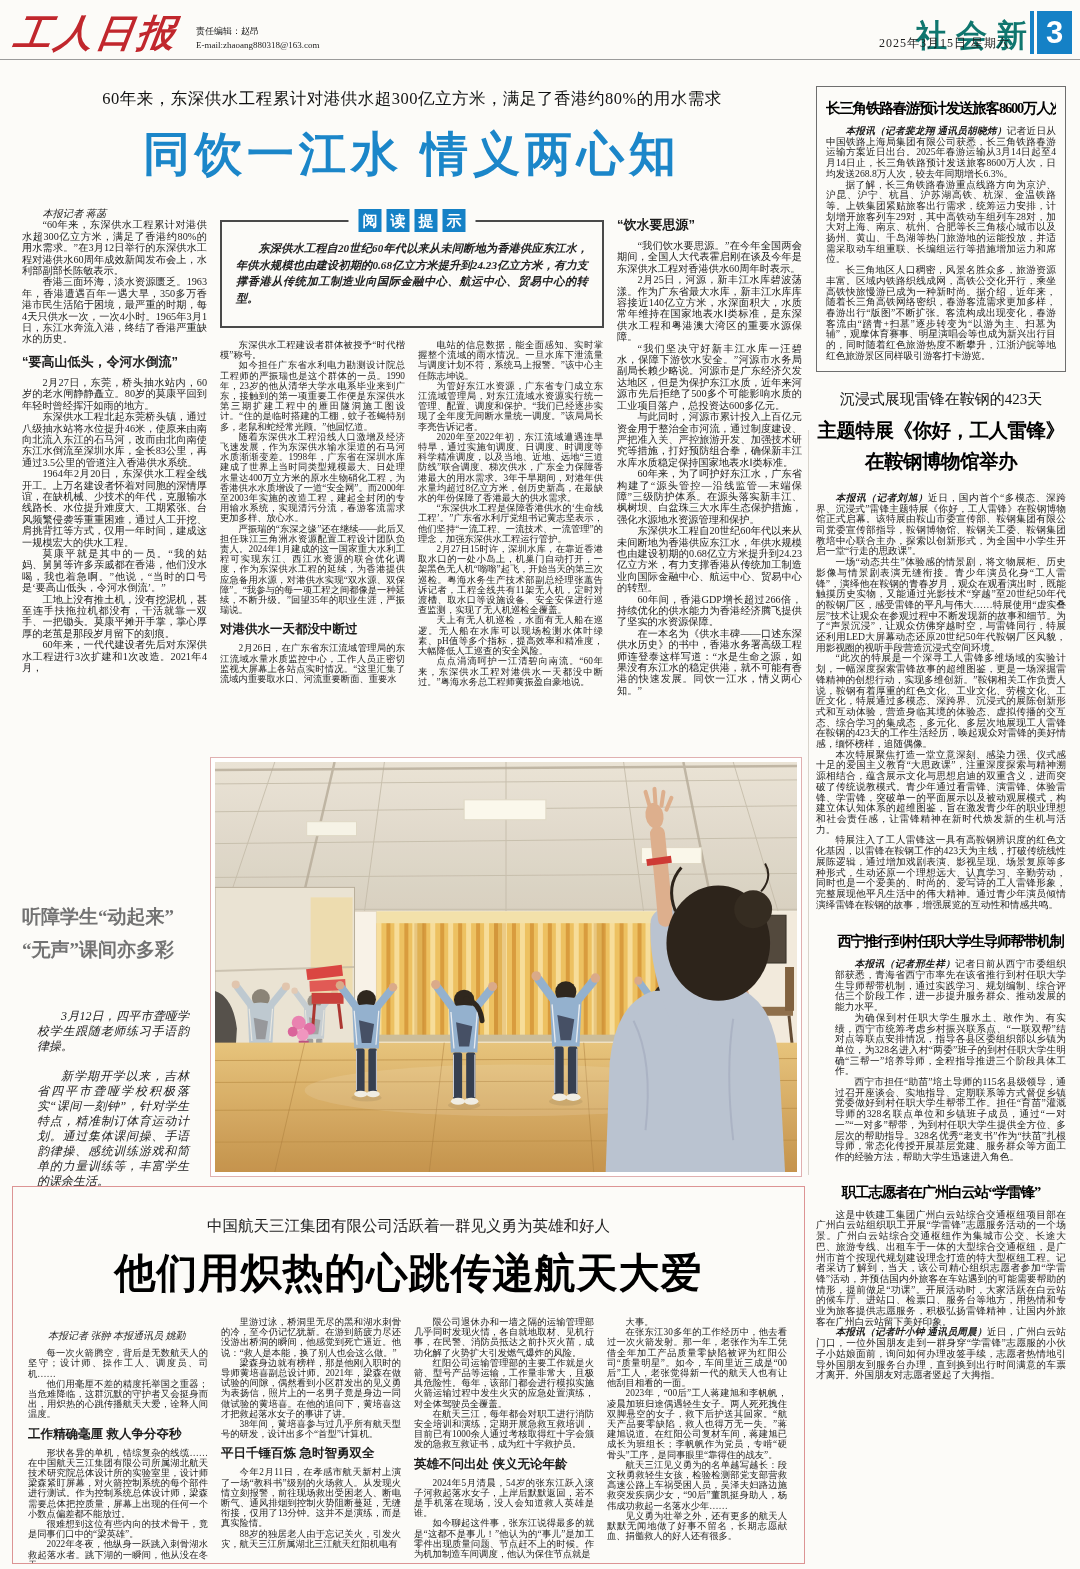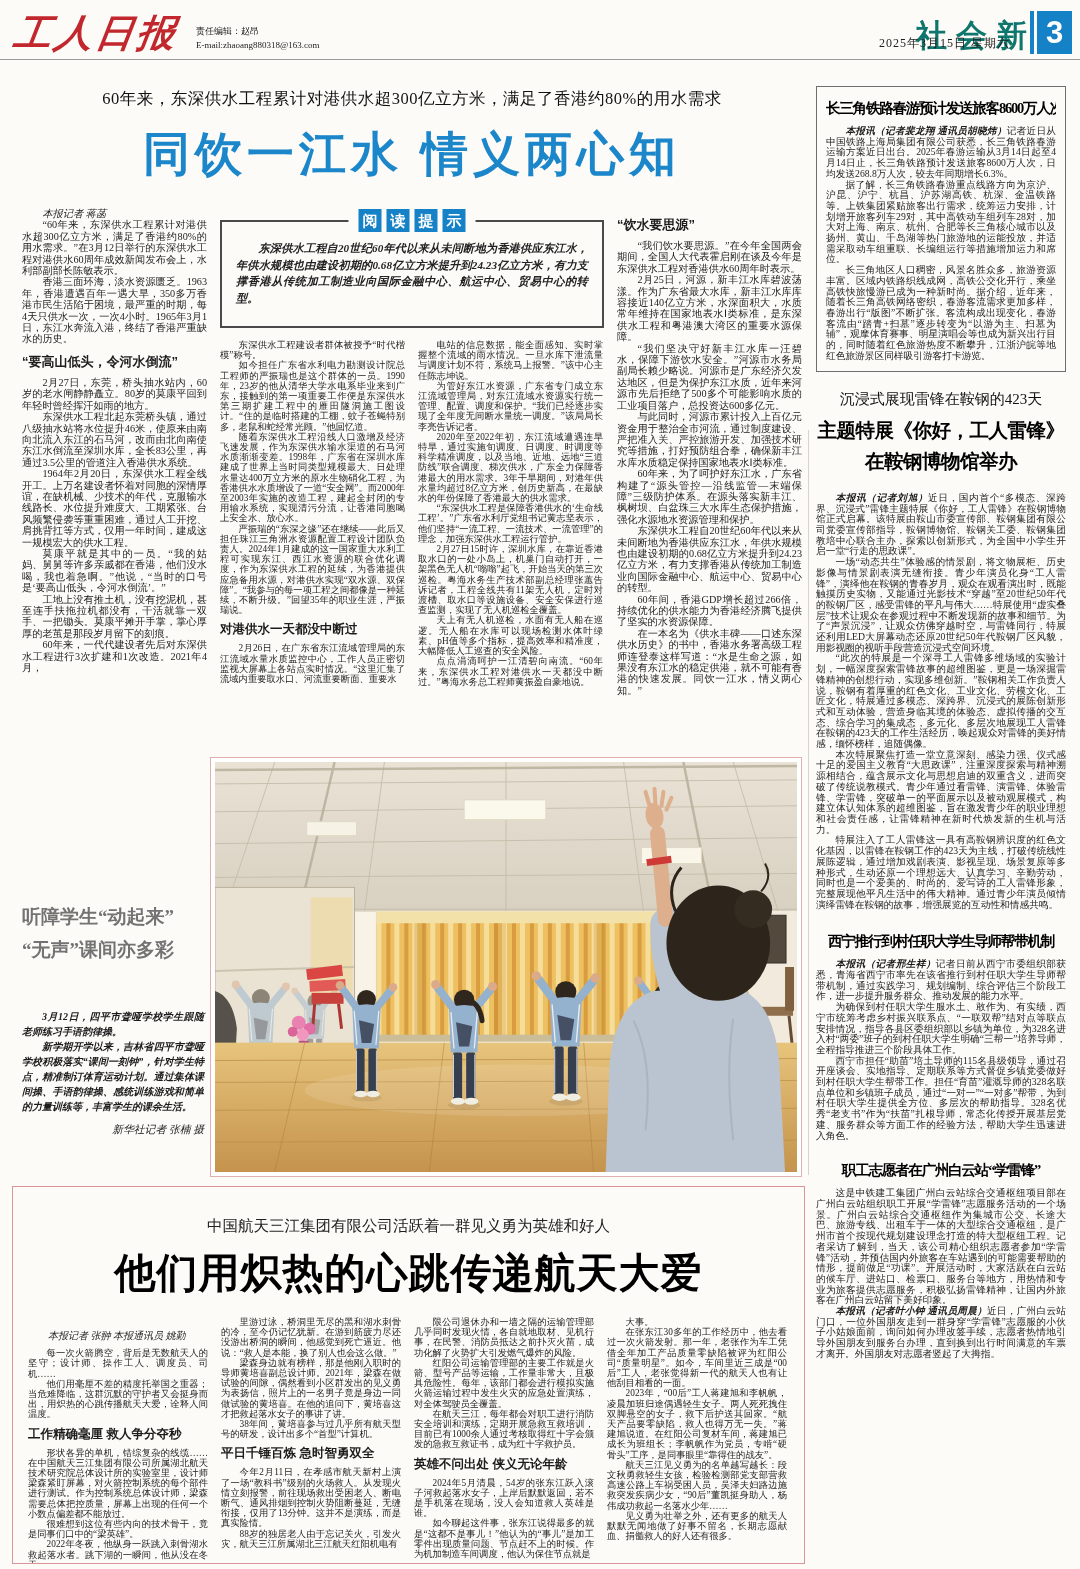--- a/index.html
+++ b/index.html
@@ -47,21 +47,21 @@
 
   
   .photo-frame{position:absolute;left:210px;top:757px;width:592px;height:420px;background:#fff;
         border:1px solid #e0b0b0;box-sizing:border-box;padding:4px;}
   .photo-frame svg{width:100%;height:100%;display:block;}
 
   .photo-caption{position:absolute;left:22px;top:900px;width:182px;}
   .cap-title{font-size:19px;font-weight:900;line-height:1.75;color:#737373;
         font-family:Liberation Serif, serif;}
   .cap-body{margin-top:42px;}
-  .cap-body p{font-size:10px;line-height:15px;font-style:italic;text-indent:2em;text-align:justify;margin:0;font-weight:bold;}
+  .cap-body p{font-size:12px;line-height:15px;font-style:italic;text-indent:2em;text-align:justify;margin:15px;}
   .cap-credit{font-size:10.8px;font-style:italic;text-align:right;margin-top:9px;}
 
   
   .bottom-box{position:absolute;left:12px;top:1186px;width:793px;height:378px;border:1px solid #dc9494;
         box-sizing:border-box;padding:29px 15px 0;overflow:hidden;background:#fcfbf8;}
   .bottom-kicker{text-align:center;font-size:15.5px;color:#222;}
   .bottom-headline{text-align:center;font-size:41px;font-weight:900;letter-spacing:1px;margin-top:9px;color:#000;}
   .bottom-cols{display:flex;gap:13px;margin-top:16px;height:250px;overflow:hidden;}
   .bcol{width:180px;flex:none;overflow:hidden;}
   .bcol .byline{font-size:10px;white-space:nowrap;margin:14px 0 7px;}
@@ -70,21 +70,21 @@
   .rail{position:absolute;left:816px;top:86px;width:250px;}
   .railtext p{margin:0;text-indent:2em;text-align:justify;font-size:9.7px;line-height:10.7px;}
   .railtext .lead{font-weight:bold;font-style:italic;}
   .rail-box{border:1px solid #6e6e6e;padding:12px 9px 10px;box-sizing:border-box;}
   .rail-headline{font-size:14.5px;font-weight:bold;text-align:center;letter-spacing:-1.2px;
         white-space:nowrap;overflow:hidden;margin-bottom:8px;color:#000;}
   .rail-kicker{text-align:center;font-size:15px;color:#111;margin-bottom:7px;}
   .rail-headline-big{text-align:center;font-size:19.5px;font-weight:900;line-height:1.55;
         margin-bottom:16px;color:#000;letter-spacing:-.5px;}
   .rail-a2{margin-top:18px;}
-  .rail-a3{margin-top:22px;}
+  .rail-a3{margin-top:22px;margin-left:19px;}
   .rail-a4{margin-top:20px;}
 
   .vrule{position:absolute;left:808px;top:430px;height:745px;width:1px;background:#d8d4cc;}
 </style>
 </head>
 <body>
 
 <div class="page">
 
   <div class="masthead">
@@ -127,21 +127,21 @@
             <span>读</span>
             <span>提</span>
             <span>示</span>
           </div>
           <p class="tiptext">东深供水工程自20世纪60年代以来从未间断地为香港供应东江水，年供水规模也由建设初期的0.68亿立方米提升到24.23亿立方米，有力支撑香港从传统加工制造业向国际金融中心、航运中心、贸易中心的转型。</p>
         </div>
         <div class="cols2">
           <div class="ncol2 bodytext tight">
             <p>东深供水工程建设者群体被授予“时代楷模”称号。</p>
             <p>如今担任广东省水利电力勘测设计院总工程师的严振瑞也是这个群体的一员。1990年，23岁的他从清华大学水电系毕业来到广东，接触到的第一项重要工作便是东深供水第三期扩建工程中的雁田隧洞施工图设计。“住的是临时搭建的工棚，蚊子苍蝇特别多，老鼠和蛇经常光顾。”他回忆道。</p>
-            <p>随着东深供水工程沿线人口激增及经济飞速发展，作为东深供水输水渠道的石马河水质渐渐变差。1998年，广东省在深圳水库建成了世界上当时同类型规模最大、日处理水量达400万立方米的原水生物硝化工程，为香港供水水质增设了一道“安全网”。而2000年至2003年实施的改造工程，建起全封闭的专用输水系统，实现清污分流，让香港同胞喝上安全水、放心水。</p>
+            <p>随着东深供水工程沿线人口激增及经济飞速发展，作为东深供水输水渠道的石马河水质渐渐变差。1998年，广东省在深圳水库建成了世界上当时同类型规模最大、日处理水量达400万立方米的原水生物硝化工程，为香港供水水质增设了一道“安全网”。而2000年至2003年实施的改造工程，建起全封闭的专用输水系统，实现清污分流，春游客流需求更加多样、放心水。</p>
             <p>严振瑞的“东深之缘”还在继续——此后又担任珠江三角洲水资源配置工程设计团队负责人。2024年1月建成的这一国家重大水利工程可实现东江、西江水资源的联合优化调度，作为东深供水工程的延续，为香港提供应急备用水源，对港供水实现“双水源、双保障”。“我参与的每一项工程之间都像是一种延续，不断升级。”回望35年的职业生涯，严振瑞说。</p>
             <p class="subhead">对港供水一天都没中断过</p>
             <p>2月26日，在广东省东江流域管理局的东江流域水量水质监控中心，工作人员正密切监视大屏幕上各站点实时情况。“这里汇集了流域内重要取水口、河流重要断面、重要水</p>
           </div>
           <div class="ncol2 bodytext tight">
             <p>电站的信息数据，能全面感知、实时掌握整个流域的雨水情况。一旦水库下泄流量与调度计划不符，系统马上报警。”该中心主任陈志坤说。</p>
             <p>为管好东江水资源，广东省专门成立东江流域管理局，对东江流域水资源实行统一管理、配置、调度和保护。“我们已经逐步实现了全年度无间断水量统一调度。”该局局长李亮告诉记者。</p>
             <p>2020年至2022年初，东江流域遭遇连旱特旱，通过实施旬调度、日调度、时调度等科学精准调度，以及当地、近地、远地“三道防线”联合调度、梯次供水，广东全力保障香港最大的用水需求。3年干旱期间，对港年供水量均超过8亿立方米，创历史新高，在最缺水的年份保障了香港最大的供水需求。</p>
             <p>“东深供水工程是保障香港供水的‘生命线工程’。”广东省水利厅党组书记黄志坚表示，他们坚持“一流工程、一流技术、一流管理”的理念，加强东深供水工程运行管护。</p>
             <p>2月27日15时许，深圳水库，在靠近香港取水口的一处小岛上，机巢门自动打开，一架黑色无人机“嗡嗡”起飞，开始当天的第三次巡检。粤海水务生产技术部副总经理张蕙告诉记者，工程全线共有11架无人机，定时对渡槽、取水口等设施设备、安全安保进行巡查监测，实现了无人机巡检全覆盖。</p>

